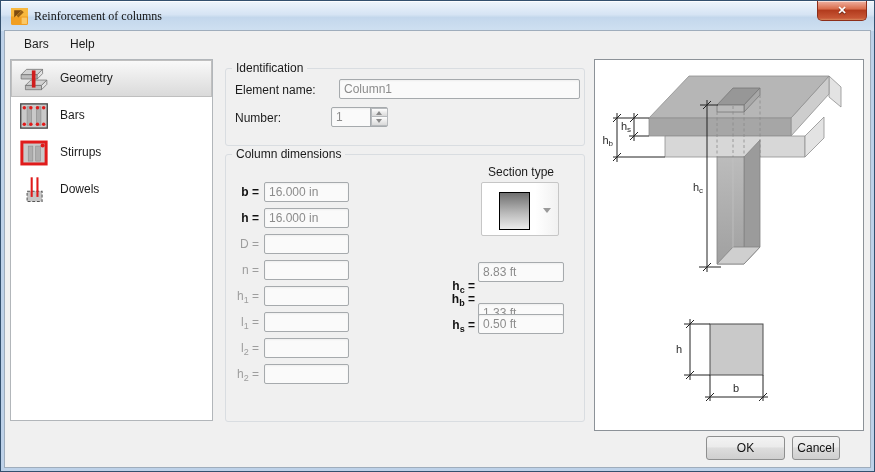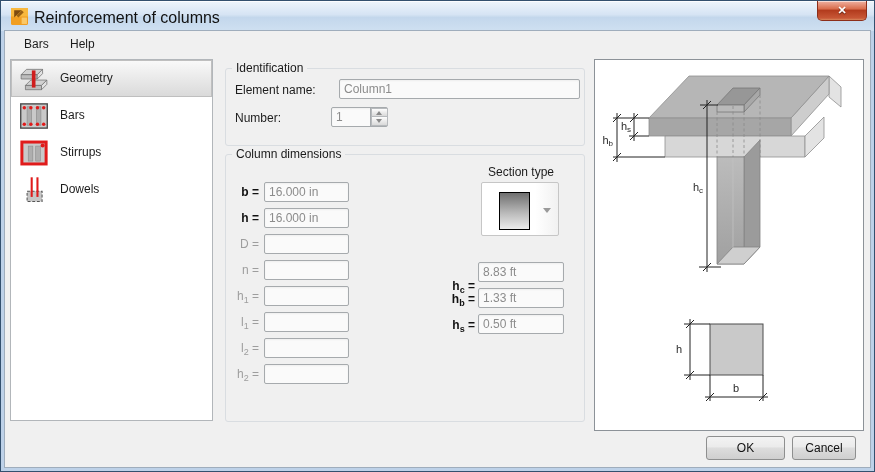--- a/index.html
+++ b/index.html
@@ -4,21 +4,21 @@
 <style>
   html,body{margin:0;padding:0;background:#d8d8d8;font-family:"Liberation Sans",sans-serif;}
   .window{position:relative;width:875px;height:472px;box-sizing:border-box;
           border:1px solid #33506e;background:#bdd1e8;overflow:hidden;
           font-size:12px;color:#1c1c1c;}
   
   .titlebar{position:absolute;left:0;top:0;right:0;height:30px;
             background:linear-gradient(#eef5fc,#d6e4f4 45%,#c3d7ec 55%,#cfe0f1);
             box-shadow:inset 0 1px 0 rgba(255,255,255,.8);}
   .app-icon{position:absolute;left:10px;top:7px;width:17px;height:17px;}
-  .title-text{position:absolute;left:33px;top:8px;font-size:16px;color:#111;}
+  .title-text{position:absolute;left:33px;top:8px;font-size:12px;color:#111;font-family:Liberation Serif, serif;}
   .close-btn{position:absolute;right:7px;top:0;width:48px;height:19px;
              border:1px solid #8c2e1a;border-top:none;border-radius:0 0 5px 5px;
              background:linear-gradient(#efb2a2,#da6f4f 40%,#b33c1e 50%,#c85736 90%,#d98a5e);
              box-shadow:inset 0 1px 0 rgba(255,255,255,.55);
              color:#fff;font-weight:bold;font-size:11px;text-align:center;line-height:18px;
              text-shadow:0 1px 1px rgba(0,0,0,.5);cursor:default;}
   
   .client{position:absolute;left:4px;right:4px;top:30px;bottom:4px;background:#f0f0f0;
           box-shadow:0 0 0 1px #9fadbc;}
   
@@ -215,21 +215,21 @@
   <span class="lbl" style="left:460px;top:164px;width:120px;text-align:center;">Section type</span>
   <div class="combo">
     <div class="combo-preview"></div>
     <div class="combo-arrow"></div>
   </div>
 
   <span class="lbl right bold" style="left:430px;top:265px;width:44px;margin-top:13px;"><span>h</span><sub>c</sub> <span>=</span></span>
   <input class="field right" style="left: 477px; top: 261px; width: 86px;" readonly="" value="8.83 ft">
 
   <span class="lbl right bold" style="left:430px;top:291px;width:44px;"><span>h</span><sub>b</sub> <span>=</span></span>
-  <input class="field right" style="left: 477px; top: 287px; width: 86px;" readonly="" value="1.33 ft">
+  <input class="field right" style="left: 477px; top: 302px; width: 86px;" readonly="" value="1.33 ft">
 
   <span class="lbl right bold" style="left:430px;top:317px;width:44px;"><span>h</span><sub>s</sub> <span>=</span></span>
   <input class="field right" style="left: 477px; top: 313px; width: 86px;" readonly="" value="0.50 ft">
 
   <div class="preview">
     <svg width="268" height="370" viewBox="0 0 268 370">
       <defs>
         <linearGradient id="gcol" x1="0" y1="0" x2="0" y2="1">
           <stop offset="0" stop-color="#bcbcbc"></stop>
             <stop offset="1" stop-color="#a0a0a0"></stop>
@@ -299,15 +299,15 @@
           <line x1="164" y1="341" x2="172" y2="333"></line>
       </g>
       <g font-size="11" fill="#2a2a2a" font-family="Liberation Sans, sans-serif">
         <text x="87" y="293" text-anchor="end">h</text>
         <text x="141" y="332" text-anchor="middle">b</text>
       </g>
     </svg>
   </div>
 
   <div class="btn" style="left:705px;top:435px;width:79px;">OK</div>
-  <div class="btn" style="left:791px;top:435px;width:64px;">Cancel</div>
+  <div class="btn" style="left:791px;top:435px;width:48px;">Cancel</div>
 
 </div>
 
 </body></html>

